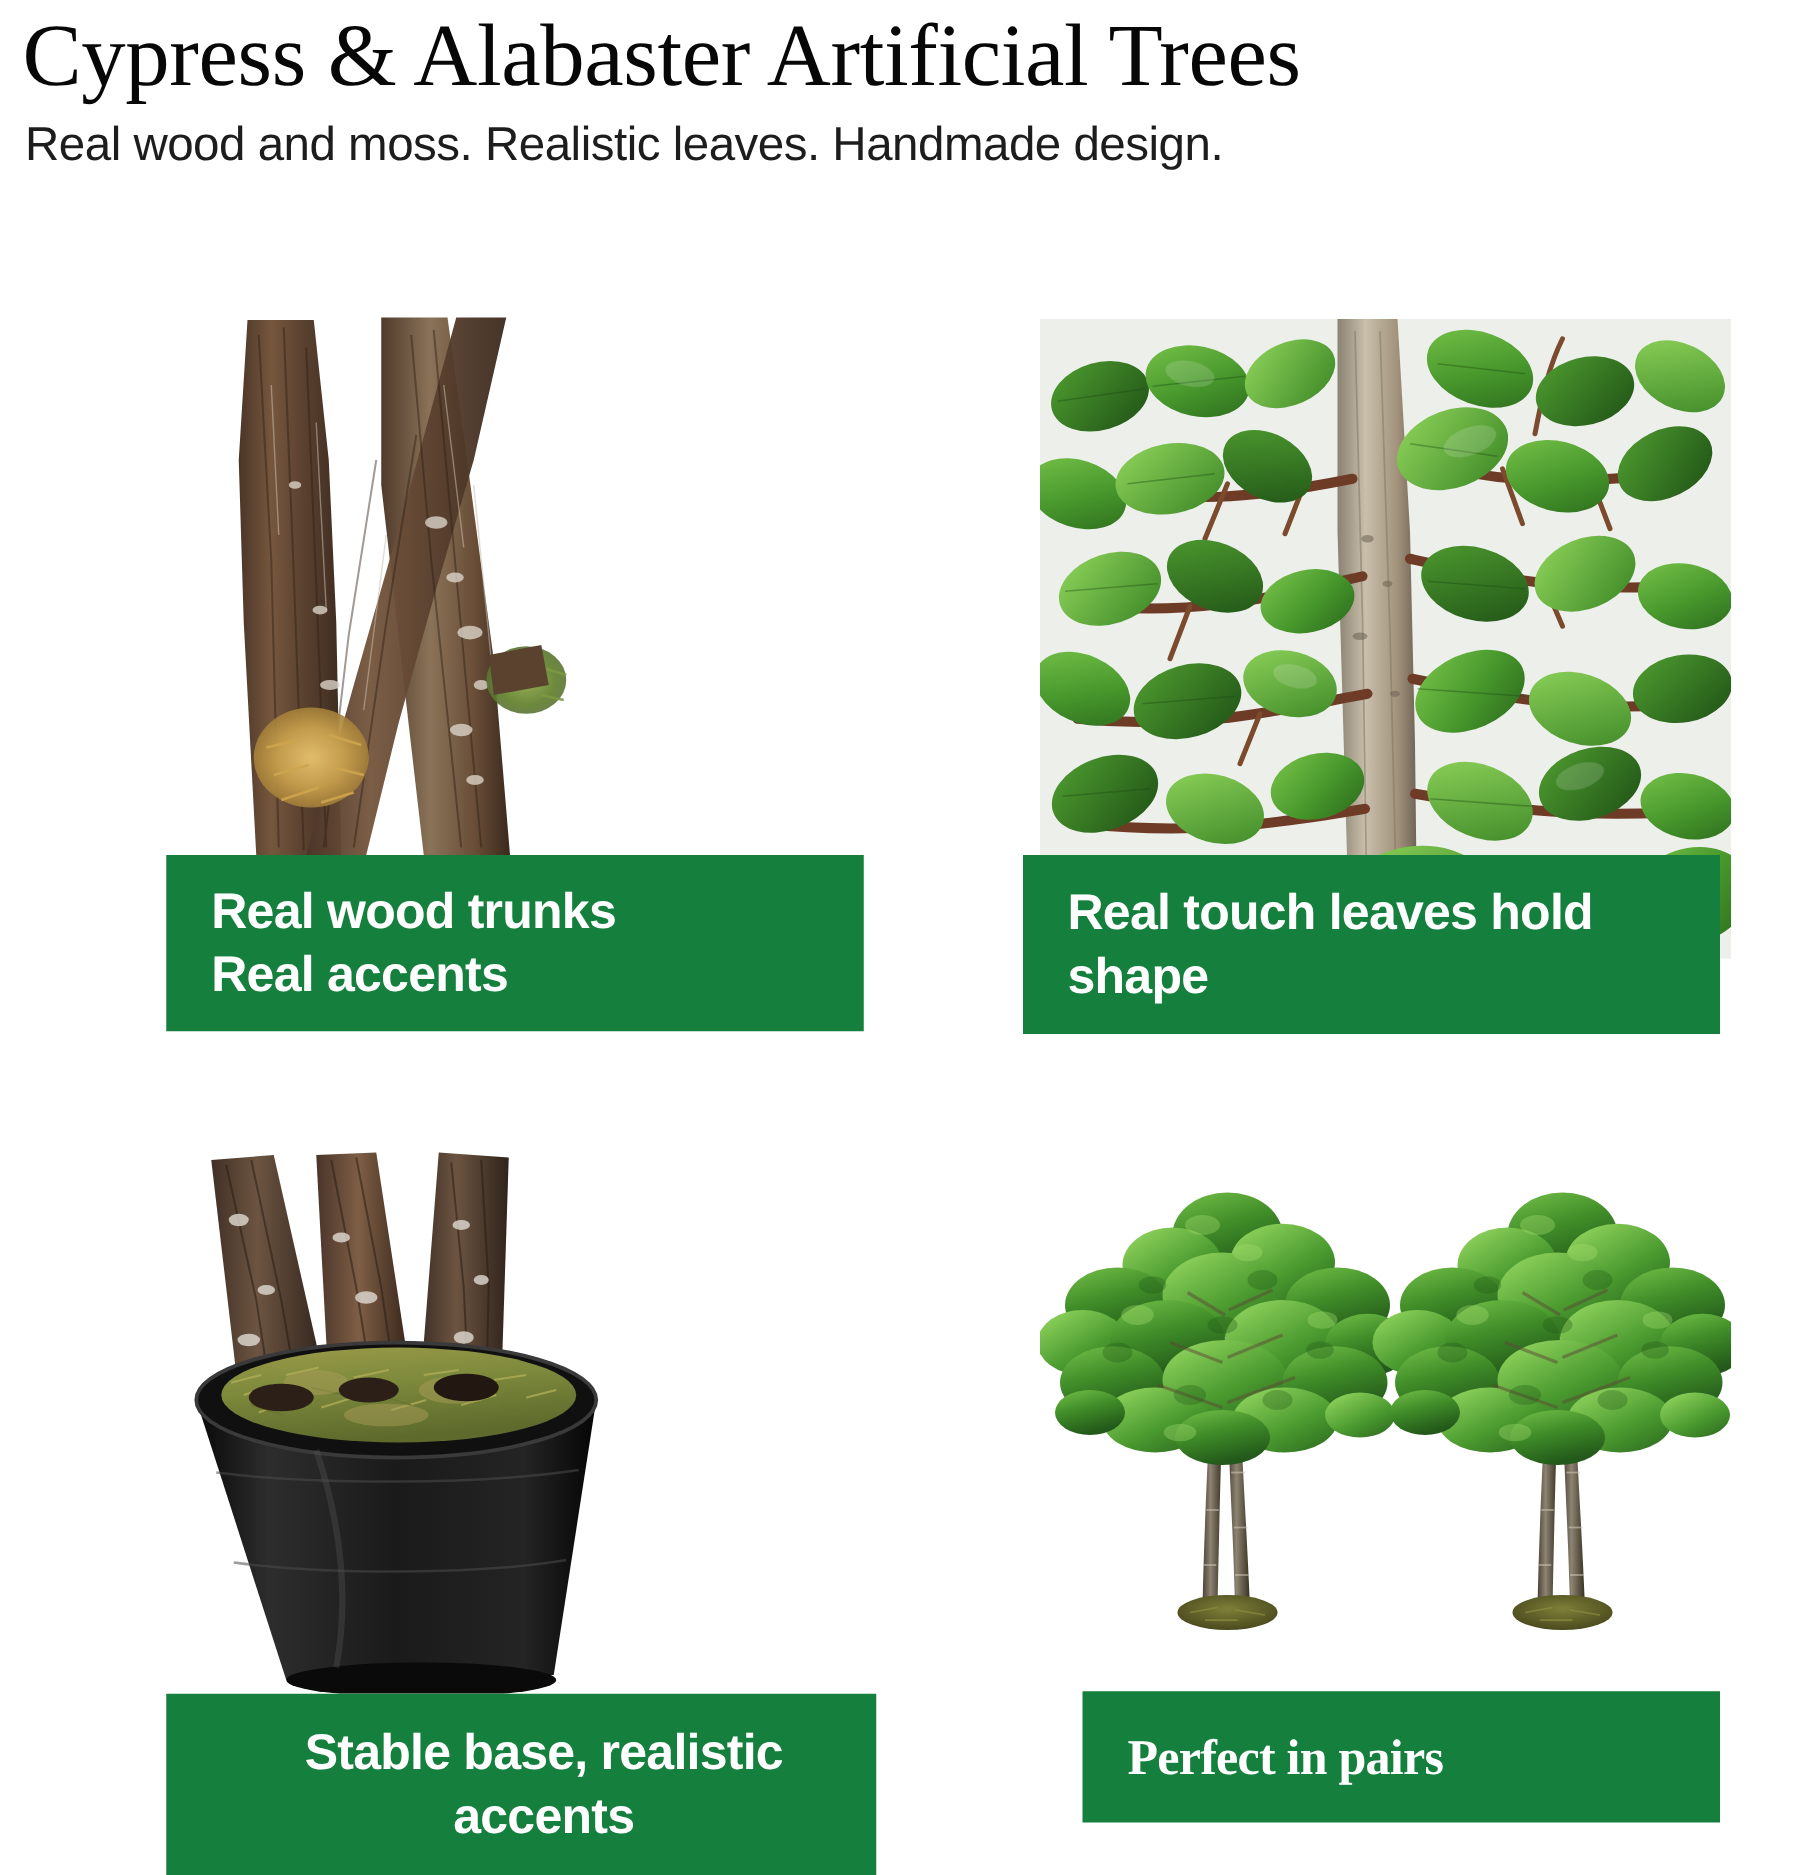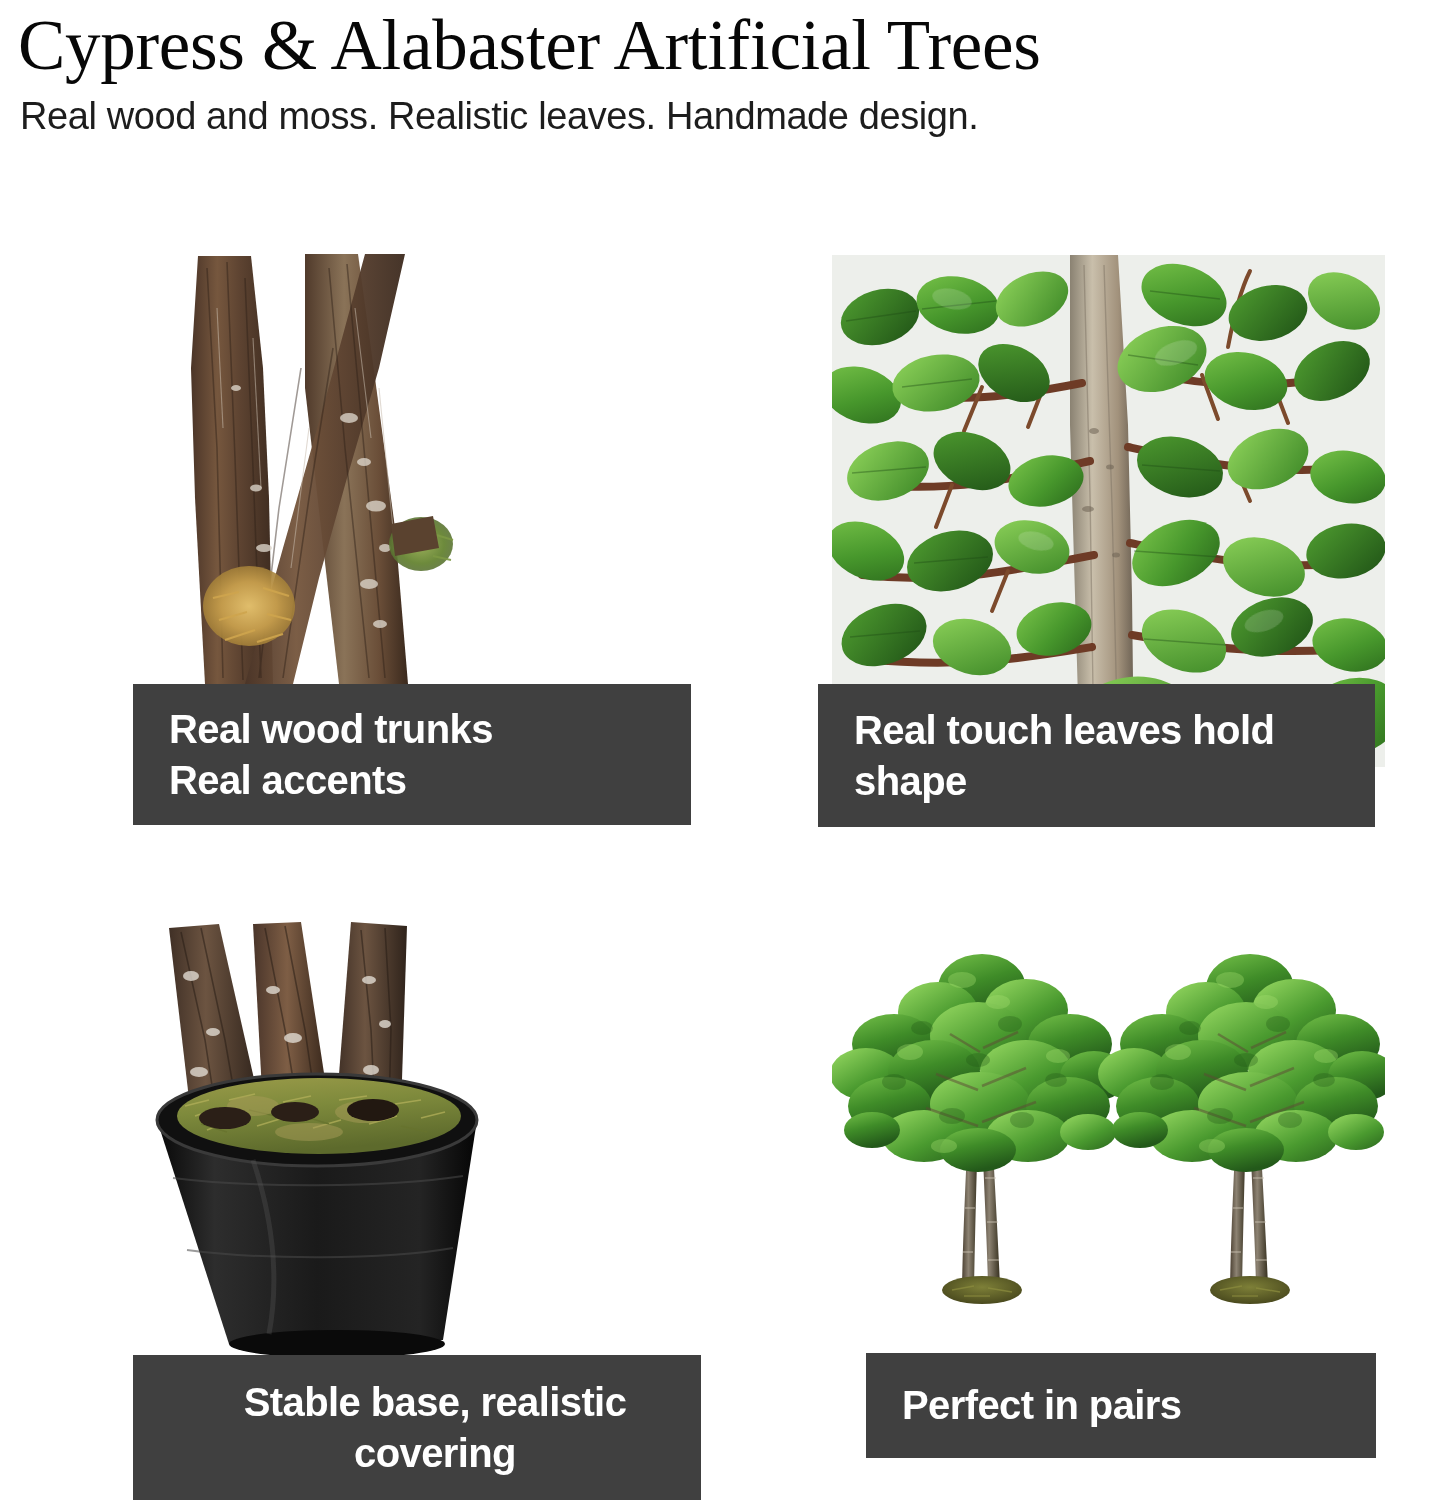--- a/index.html
+++ b/index.html
@@ -32,21 +32,21 @@
     letter-spacing:-0.4px;
     padding-left:6px;
     margin-top:9px;
     white-space:nowrap;
   }
   .photo { position:absolute; overflow:hidden; background:#ffffff; }
   .photo svg { display:block; width:100%; height:100%; }
 
   .caption {
     position:absolute;
-    background:#404040;
+    background:#15803d;
     color:#ffffff;
     font-family:"Liberation Sans", sans-serif;
     font-weight:700;
     font-size:40px;
     line-height:51px;
     letter-spacing:-0.6px;
     display:flex;
     flex-direction:column;
     justify-content:center;
     padding:0 0 0 36px;
@@ -57,21 +57,21 @@
   #photo-trunks   { left:133px;  top:248px;  width:558px;  height:436px; }
   #cap-trunks     { left:133px;  top:684px;  width:558px;  height:141px; }
 
   #photo-leaves   { left:832px;  top:255px;  width:553px;  height:512px; }
   #cap-leaves     { left:818px;  top:684px;  width:557px;  height:143px; }
 
   #photo-pot      { left:133px;  top:920px;  width:568px;  height:435px; }
   #cap-pot        { left:133px;  top:1355px; width:568px;  height:145px;text-align:center; }
 
   #photo-pair     { left:832px;  top:940px;  width:553px;  height:413px; }
-  #cap-pair       { left:866px;  top:1353px; width:510px;  height:105px; }
+  #cap-pair       { left:866px;  top:1353px; width:510px;  height:105px;font-family:Liberation Serif, serif; }
   #cap-pair .ln   { }
 </style>
 </head>
 <body>
 
 <div class="page">
 
   <div class="header" style="left:14px; top:6px;">
     <div class="title">Cypress &amp; Alabaster Artificial Trees</div>
     <div class="subtitle">Real wood and moss. Realistic leaves. Handmade design.</div>
@@ -399,21 +399,21 @@
       <g stroke="#4a4a4a" stroke-width="2" opacity="0.55" fill="none">
         <path d="M40 258 C120 268 250 268 330 256"></path>
         <path d="M54 330 C130 340 250 340 320 328"></path>
       </g>
       <ellipse cx="204" cy="424" rx="108" ry="14" fill="#0a0a0a"></ellipse>
       <path d="M120 240 C140 300 146 360 136 414" stroke="#565656" stroke-width="5" opacity="0.35" fill="none"></path>
     </svg>
   </div>
   <div class="caption" id="cap-pot">
     <span class="ln">Stable base, realistic</span>
-    <span class="ln">covering</span>
+    <span class="ln">accents</span>
   </div>
 
   <div class="photo" id="photo-pair">
     <svg viewBox="0 0 553 413" preserveAspectRatio="none">
       <defs>
         <linearGradient id="cn1" x1="0" y1="0" x2="0.4" y2="1">
           <stop offset="0" stop-color="#74c049"></stop>
             <stop offset="0.5" stop-color="#3f8c28"></stop>
           <stop offset="1" stop-color="#23591a"></stop>
         </linearGradient>

